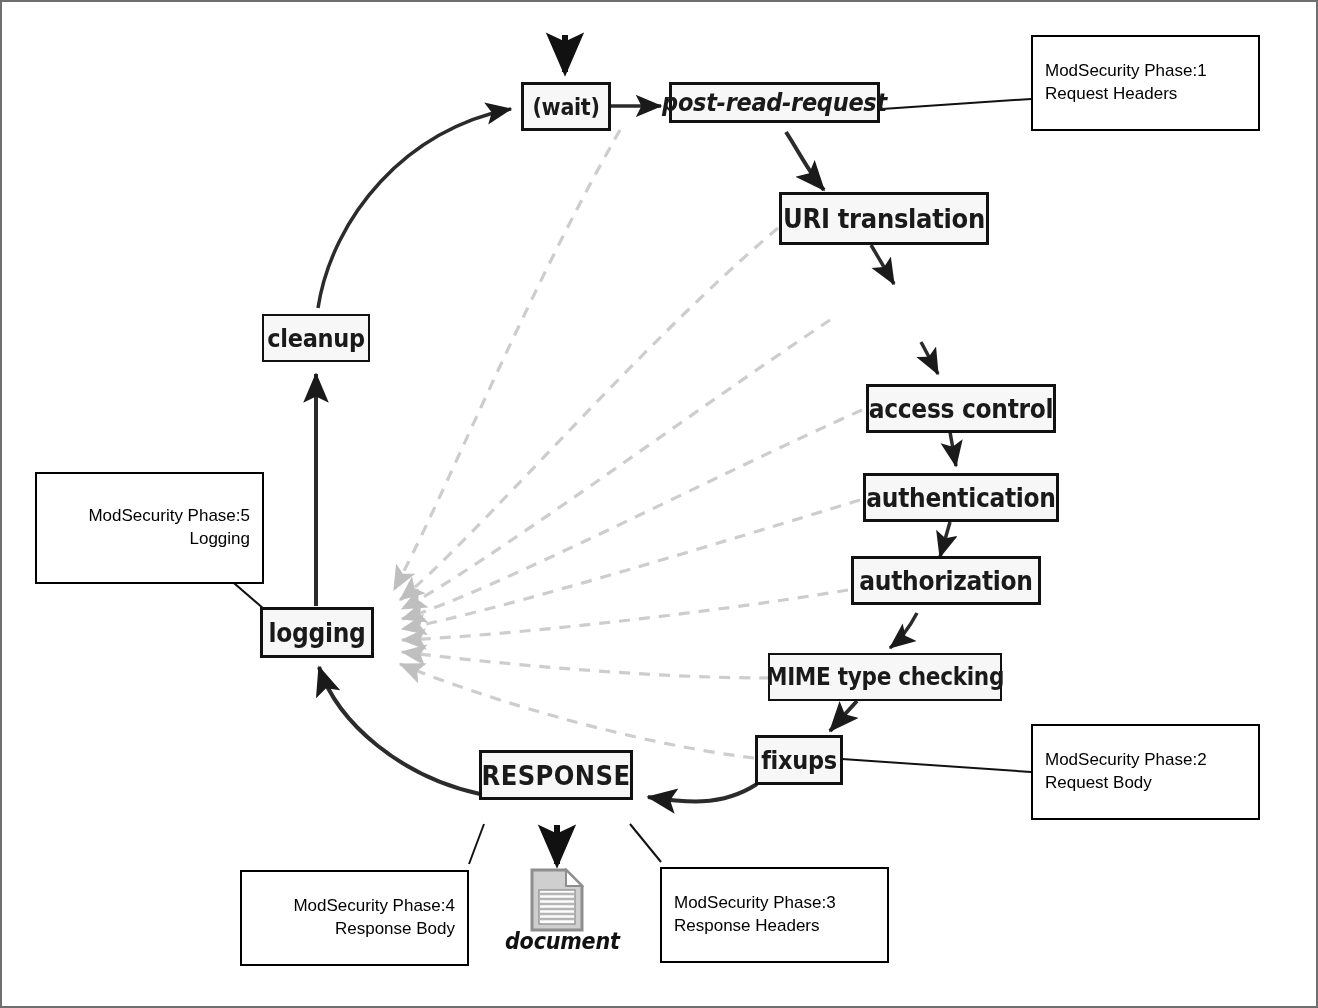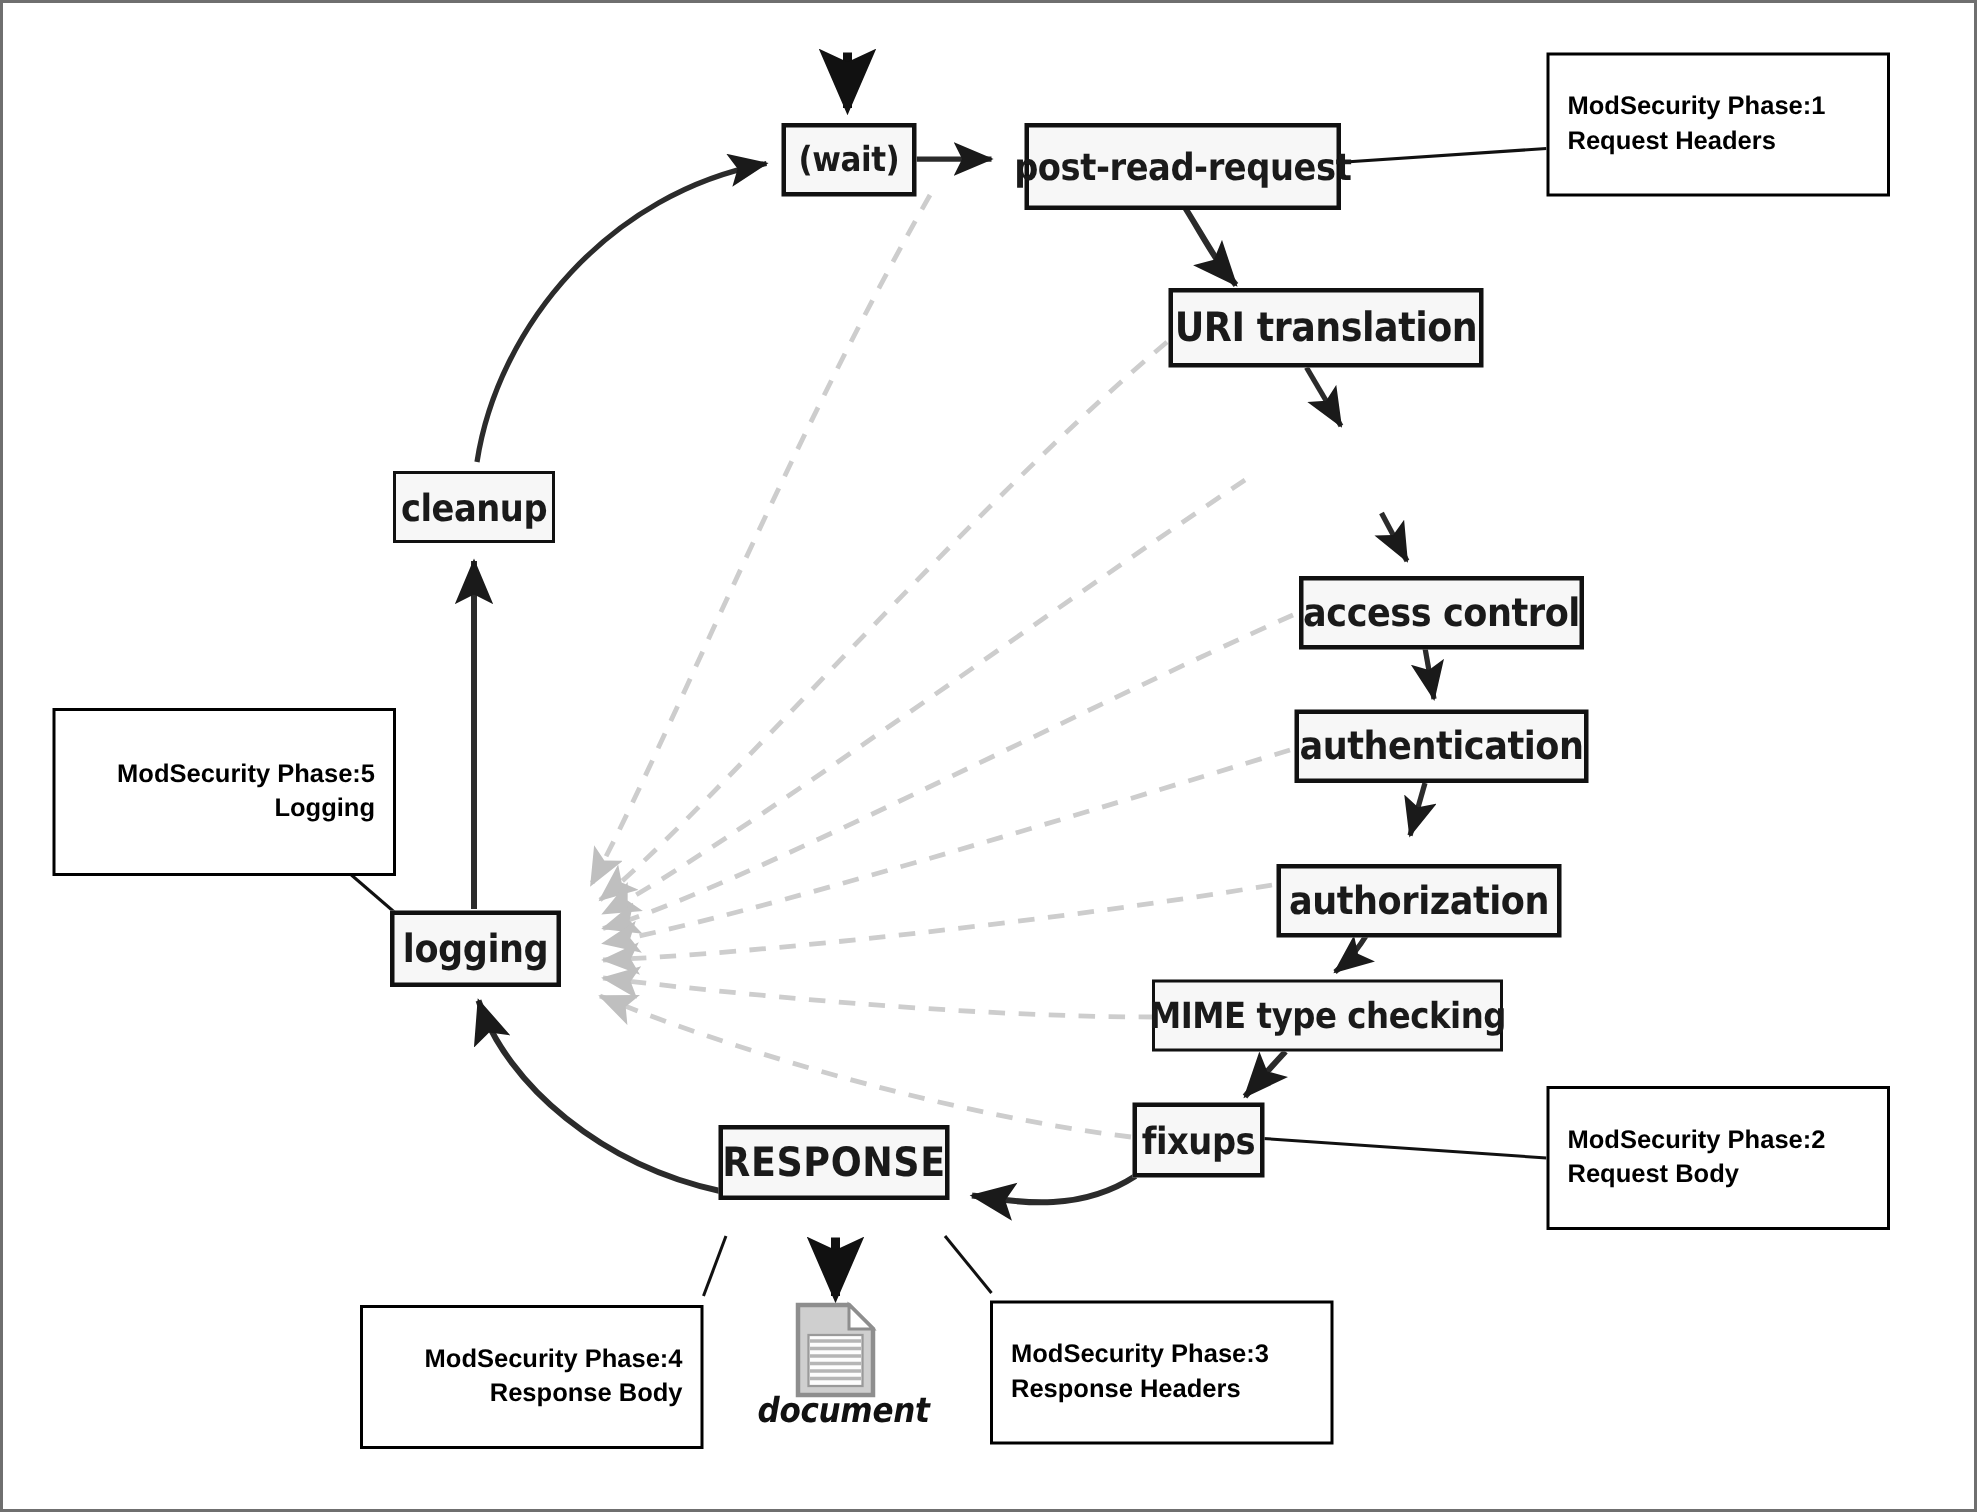--- a/index.html
+++ b/index.html
@@ -26,21 +26,21 @@
     white-space:nowrap;
     z-index:3;
   }
   .node.thin{border-width:2px;}
   .note{
     position:absolute;
     box-sizing:border-box;
     background:#ffffff;
     border:2px solid #000;
     font-family:"Liberation Sans",sans-serif;
-    font-weight:bold;
+    font-weight:normal;
     font-size:17px;
     line-height:1.35;
     color:#000;
     display:flex;flex-direction:column;justify-content:center;
     padding:6px 12px;
     z-index:4;
   }
   .note.right-align{align-items:flex-end;text-align:right;}
   .note.left-align{align-items:flex-start;text-align:left;}
   .doc-icon{position:absolute;z-index:3;}
@@ -142,38 +142,38 @@
       <path d="M659,860 L628,822"></path>
       <path d="M467,862 L482,822"></path>
       <path d="M211,563 L262,607"></path>
     </g>
   </svg>
 
   <div class="node" style="left:519px;top:80px;width:90px;height:49px;font-size:23px;">
     <span>(wait)</span>
   </div>
 
-  <div class="node" style="left:681px;top:80px;width:211px;height:58px;font-size:25px;">
+  <div class="node" style="left:667px;top:80px;width:211px;height:41px;font-size:25px;font-style:italic;">
     <span>post-read-request</span>
   </div>
 
   <div class="node" style="left:777px;top:190px;width:210px;height:53px;font-size:27px;">
     <span>URI translation</span>
   </div>
 
 
   <div class="node" style="left:864px;top:382px;width:190px;height:49px;font-size:26px;">
     <span>access control</span>
   </div>
 
   <div class="node" style="left:861px;top:471px;width:196px;height:49px;font-size:26px;">
     <span>authentication</span>
   </div>
 
-  <div class="node" style="left:849px;top:574px;width:190px;height:49px;font-size:26px;">
+  <div class="node" style="left:849px;top:554px;width:190px;height:49px;font-size:26px;">
     <span>authorization</span>
   </div>
 
   <div class="node thin" style="left:766px;top:651px;width:234px;height:48px;font-size:24px;justify-content:center;">
     <span>MIME type checking</span>
   </div>
 
   <div class="node" style="left:753px;top:733px;width:88px;height:50px;font-size:25px;">
     <span>fixups</span>
   </div>

